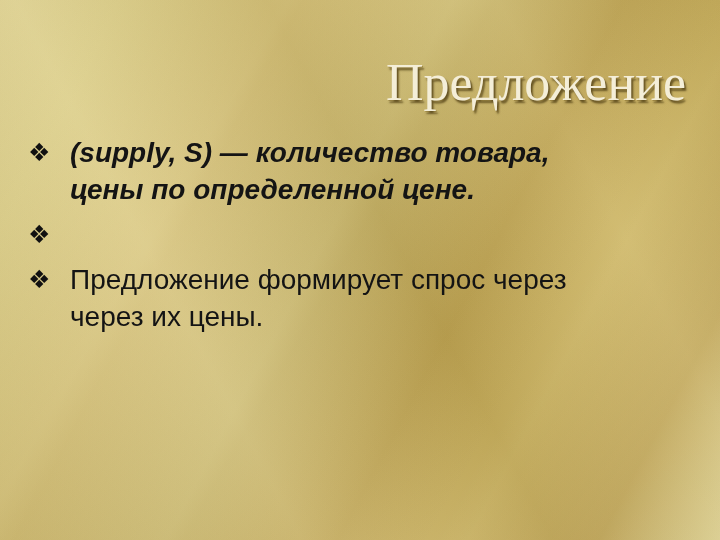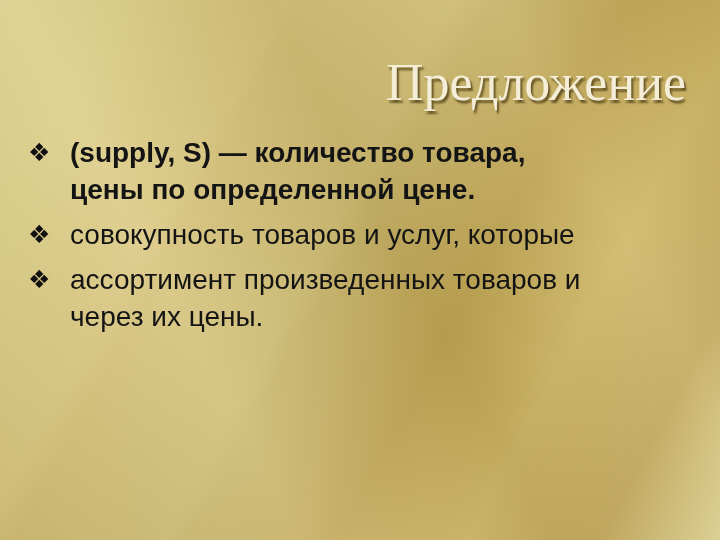--- a/index.html
+++ b/index.html
@@ -47,20 +47,21 @@
   .bullet-item {
     display: flex;
     align-items: flex-start;
     margin-bottom: 8px;
     color: #141414;
     font-size: 28px;
     line-height: 37px;
   }
   .bullet-item.bold .bullet-line {
     font-weight: bold;
+    font-style: italic;
   }
   .bullet-glyph {
     flex: 0 0 42px;
     font-size: 25px;
     line-height: 37px;
     color: #111111;
     text-align: left;
     padding-left: 4px;
   }
   .bullet-text {
@@ -79,24 +80,23 @@
       <div class="bullet-item bold">
         <span class="bullet-glyph">❖</span>
         <div class="bullet-text">
           <div class="bullet-line">(supply, S) — количество товара,</div>
           <div class="bullet-line">цены по определенной цене.</div>
         </div>
       </div>
       <div class="bullet-item">
         <span class="bullet-glyph">❖</span>
         <div class="bullet-text">
-          <div class="bullet-line">совокупность товаров и услуг, которые</div>
         </div>
       </div>
       <div class="bullet-item">
         <span class="bullet-glyph">❖</span>
         <div class="bullet-text">
-          <div class="bullet-line">ассортимент произведенных товаров и</div>
+          <div class="bullet-line">Предложение формирует спрос через</div>
           <div class="bullet-line">через их цены.</div>
         </div>
       </div>
     </div>
 </div>
 
 </body></html>

